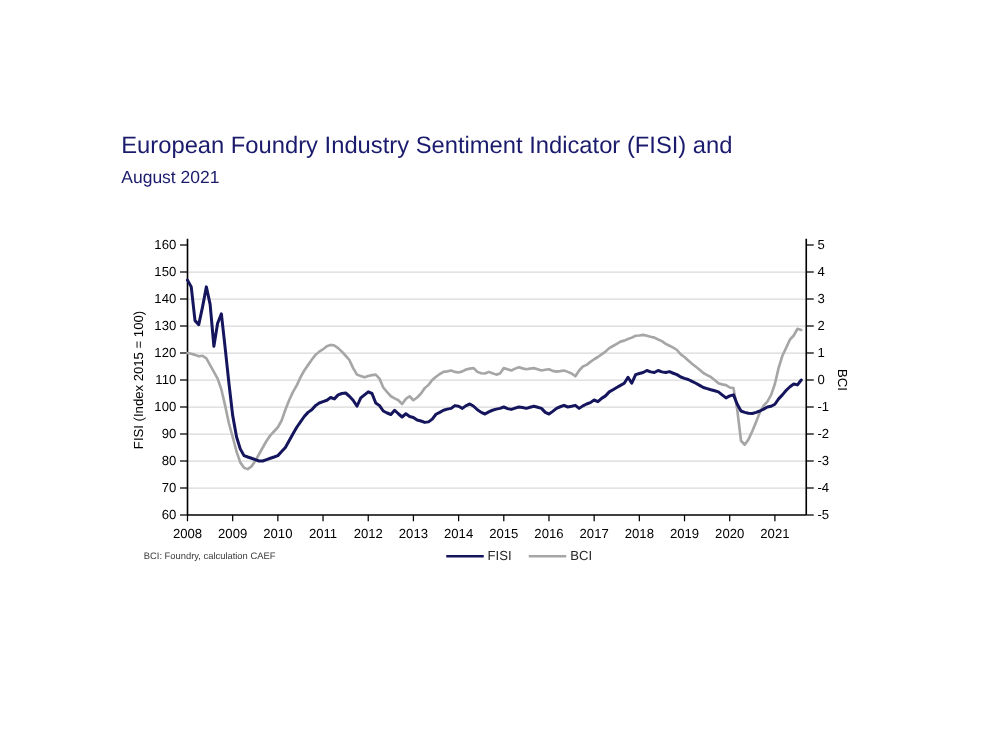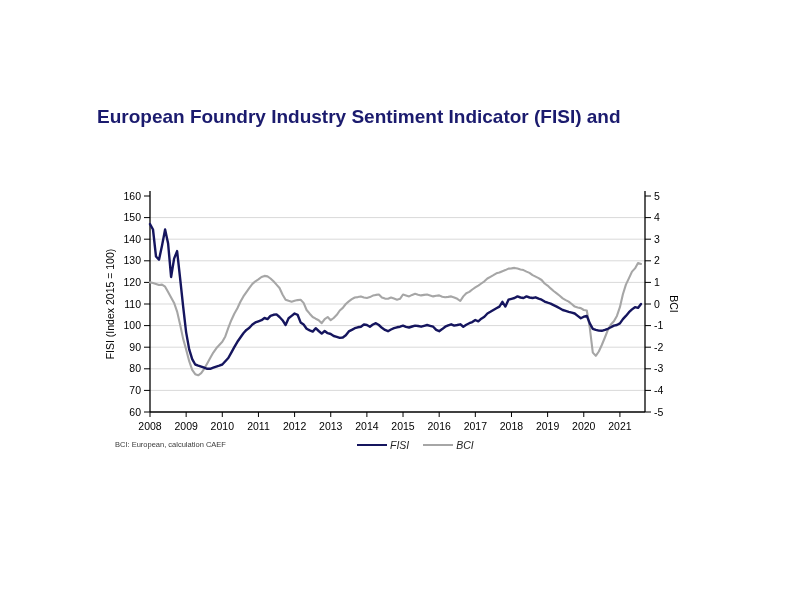--- a/index.html
+++ b/index.html
@@ -7,48 +7,49 @@
     width: 800px; height: 600px;
     background: #ffffff;
     position: relative;
     overflow: hidden;
     font-family: "Liberation Sans", sans-serif;
   }
   .title-block {
     position: absolute;
     left: 97px; top: 104px;
     width: 640px;
-    font-weight: bold;
+    font-weight: normal;
     color: #1b1b6e;
   }
   .title-line { font-size: 19px; line-height: 26px; }
   .subtitle { font-size: 14px; line-height: 18px; margin-top: 2px; }
   #chart-svg { position: absolute; left: 0; top: 0; }
   #chart-svg text { font-family: "Liberation Sans", sans-serif; fill: #000; }
   .source-note {
     position: absolute;
     left: 115px; top: 440px;
     font-size: 7.5px; line-height: 9.5px;
     color: #3a3a3a;
   }
   .legend {
     position: absolute;
     left: 357px; top: 438px;
     height: 14px;
     display: flex; align-items: center; gap: 14px;
-    font-size: 10.5px; color: #262626; font-style: italic;
+    font-size: 10.5px; color: #262626;
   }
   .legend-item { display: flex; align-items: center; gap: 3px; }
   .swatch { display: inline-block; width: 30px; height: 2.5px; }
 </style>
 </head>
 <body>
 
 <div class="title-block" style="color: rgb(27, 27, 110);">
   <div class="title-line">European Foundry Industry Sentiment Indicator (FISI) and</div>
+  <div class="subtitle">August 2021</div>
 </div>
 
 <svg id="chart-svg" width="800" height="600" viewBox="0 0 800 600">
   <text x="114" y="304" text-anchor="middle" font-size="10.5" transform="rotate(-90 114 304)">FISI (Index 2015 = 100)</text>
   <text x="670" y="304" text-anchor="middle" font-size="10.5" transform="rotate(90 670 304)">BCI</text>
 <line x1="150" y1="390.4" x2="645" y2="390.4" stroke="#d9d9d9" stroke-width="1"></line>
     <line x1="150" y1="368.8" x2="645" y2="368.8" stroke="#d9d9d9" stroke-width="1"></line>
     <line x1="150" y1="347.2" x2="645" y2="347.2" stroke="#d9d9d9" stroke-width="1"></line>
     <line x1="150" y1="325.6" x2="645" y2="325.6" stroke="#d9d9d9" stroke-width="1"></line>
     <line x1="150" y1="304" x2="645" y2="304" stroke="#d9d9d9" stroke-width="1"></line>
@@ -129,21 +130,21 @@
     <text x="547.6196319018404" y="430" text-anchor="middle" font-size="10.5">2019</text>
     <line x1="583.7668711656441" y1="412" x2="583.7668711656441" y2="417" stroke="#000000" stroke-width="1"></line>
     <text x="583.7668711656441" y="430" text-anchor="middle" font-size="10.5">2020</text>
     <line x1="619.9141104294479" y1="412" x2="619.9141104294479" y2="417" stroke="#000000" stroke-width="1"></line>
     <text x="619.9141104294479" y="430" text-anchor="middle" font-size="10.5">2021</text>
     <polyline points="150.0,282.4 153.0,283.0 156.0,283.9 159.0,285.0 162.0,284.6 165.1,286.7 168.1,292.1 171.1,297.5 174.1,302.9 177.1,311.6 180.1,324.5 183.1,338.6 186.1,349.4 189.2,361.2 192.2,369.9 195.2,374.2 198.2,375.3 201.2,373.1 204.2,368.8 207.2,363.4 210.2,358.0 213.3,352.6 216.3,348.3 219.3,345.0 222.3,341.8 225.3,336.4 228.3,327.8 231.3,320.2 234.3,313.7 237.4,308.3 240.4,301.8 243.4,296.4 246.4,292.1 249.4,287.8 252.4,283.9 255.4,281.3 258.4,279.4 261.5,277.0 264.5,275.9 267.5,276.4 270.5,278.5 273.5,281.3 276.5,284.6 279.5,288.0 282.5,294.5 285.6,299.7 288.6,300.8 291.6,301.8 294.6,300.8 297.6,300.1 300.6,299.7 303.6,302.9 306.6,310.0 309.7,313.7 312.7,317.0 315.7,318.7 318.7,320.2 321.7,323.2 324.7,319.1 327.7,317.0 330.7,320.2 333.7,318.0 336.8,314.8 339.8,310.5 342.8,307.9 345.8,304.0 348.8,301.4 351.8,299.2 354.8,297.5 357.8,297.1 360.9,296.4 363.9,297.5 366.9,298.0 369.9,297.1 372.9,295.6 375.9,294.9 378.9,294.5 381.9,297.5 385.0,298.6 388.0,298.8 391.0,297.5 394.0,298.6 397.0,299.7 400.0,298.8 403.0,294.5 406.0,295.4 409.1,296.4 412.1,294.9 415.1,293.8 418.1,294.7 421.1,295.4 424.1,294.9 427.1,294.5 430.1,295.4 433.2,296.4 436.2,295.8 439.2,295.4 442.2,296.7 445.2,297.3 448.2,296.9 451.2,296.4 454.2,297.5 457.3,298.8 460.3,301.0 463.3,296.4 466.3,293.2 469.3,291.9 472.3,289.5 475.3,287.4 478.3,285.6 481.3,283.5 484.4,281.3 487.4,278.5 490.4,276.8 493.4,275.1 496.4,273.3 499.4,272.5 502.4,271.2 505.4,270.1 508.5,268.6 511.5,268.4 514.5,267.9 517.5,268.6 520.5,269.4 523.5,270.1 526.5,271.6 529.5,272.9 532.6,275.1 535.6,276.6 538.6,278.1 541.6,280.0 544.6,283.5 547.6,285.6 550.6,288.4 553.6,291.0 556.7,293.4 559.7,295.8 562.7,298.4 565.7,300.1 568.7,301.6 571.7,304.0 574.7,306.6 577.7,307.5 580.8,308.1 583.8,310.0 586.8,310.5 589.8,327.8 592.8,352.6 595.8,355.8 598.8,351.5 601.8,345.0 604.9,337.5 607.9,329.9 610.9,324.5 613.9,321.3 616.9,315.9 619.9,307.2 622.9,294.3 625.9,284.6 629.0,278.1 632.0,271.6 635.0,268.4 638.0,263.0 641.0,264.0" fill="none" stroke="#a6a6a6" stroke-width="2.1" stroke-linejoin="round" stroke-linecap="round"></polyline>
     <polyline points="150.0,224.1 153.0,229.5 156.0,256.5 159.0,259.7 162.0,245.7 165.1,229.5 168.1,243.5 171.1,277.0 174.1,258.6 177.1,251.1 180.1,278.1 183.1,306.2 186.1,332.1 189.2,349.4 192.2,359.1 195.2,364.5 198.2,365.6 201.2,366.6 204.2,367.7 207.2,368.8 210.2,368.8 213.3,367.7 216.3,366.6 219.3,365.6 222.3,364.5 225.3,361.2 228.3,358.0 231.3,352.6 234.3,347.2 237.4,341.8 240.4,337.5 243.4,333.2 246.4,329.9 249.4,327.8 252.4,324.5 255.4,322.4 258.4,321.3 261.5,320.2 264.5,318.0 267.5,319.1 270.5,315.9 273.5,314.8 276.5,314.4 279.5,317.0 282.5,320.2 285.6,325.0 288.6,318.3 291.6,315.9 294.6,313.5 297.6,314.8 300.6,322.4 303.6,324.5 306.6,328.8 309.7,330.4 312.7,331.6 315.7,328.2 318.7,331.0 321.7,333.6 324.7,331.0 327.7,333.2 330.7,334.0 333.7,336.0 336.8,336.8 339.8,337.9 342.8,337.5 345.8,335.3 348.8,331.4 351.8,329.9 354.8,328.2 357.8,327.3 360.9,326.7 363.9,324.5 366.9,325.0 369.9,326.7 372.9,324.5 375.9,323.2 378.9,325.0 381.9,327.8 385.0,329.9 388.0,331.2 391.0,329.5 394.0,328.2 397.0,327.3 400.0,326.7 403.0,325.6 406.0,326.9 409.1,327.5 412.1,326.5 415.1,325.6 418.1,326.0 421.1,326.7 424.1,325.8 427.1,325.0 430.1,325.8 433.2,326.7 436.2,329.9 439.2,331.2 442.2,329.1 445.2,326.7 448.2,325.4 451.2,324.3 454.2,325.6 457.3,325.0 460.3,324.3 463.3,326.7 466.3,324.7 469.3,323.2 472.3,322.1 475.3,320.0 478.3,321.3 481.3,318.7 484.4,316.7 487.4,313.5 490.4,311.8 493.4,310.0 496.4,308.3 499.4,306.6 502.4,301.8 505.4,306.6 508.5,299.7 511.5,298.8 514.5,298.0 517.5,296.4 520.5,297.5 523.5,298.0 526.5,296.4 529.5,297.5 532.6,298.0 535.6,297.3 538.6,298.6 541.6,299.7 544.6,301.6 547.6,302.7 550.6,303.6 553.6,305.1 556.7,306.6 559.7,308.3 562.7,310.0 565.7,310.9 568.7,311.8 571.7,312.6 574.7,313.5 577.7,315.9 580.8,318.3 583.8,316.7 586.8,315.9 589.8,323.4 592.8,328.8 595.8,329.9 598.8,330.6 601.8,330.8 604.9,329.9 607.9,328.8 610.9,327.3 613.9,325.6 616.9,325.0 619.9,323.4 622.9,319.1 625.9,315.9 629.0,312.2 632.0,309.4 635.0,307.2 638.0,307.9 641.0,304.0" fill="none" stroke="#15155e" stroke-width="2.4" stroke-linejoin="round" stroke-linecap="round"></polyline>
   </svg>
 
 <div class="source-note">
-  <div>BCI: European, calculation CAEF</div>
+  <div>BCI: Foundry, calculation CAEF</div>
 </div>
 
 <div class="legend">
   <div class="legend-item">
     <span class="swatch" style="background: rgb(21, 21, 94);"></span>
     <span>FISI</span>
   </div>
   <div class="legend-item">
     <span class="swatch" style="background: rgb(166, 166, 166);"></span>
     <span>BCI</span>

